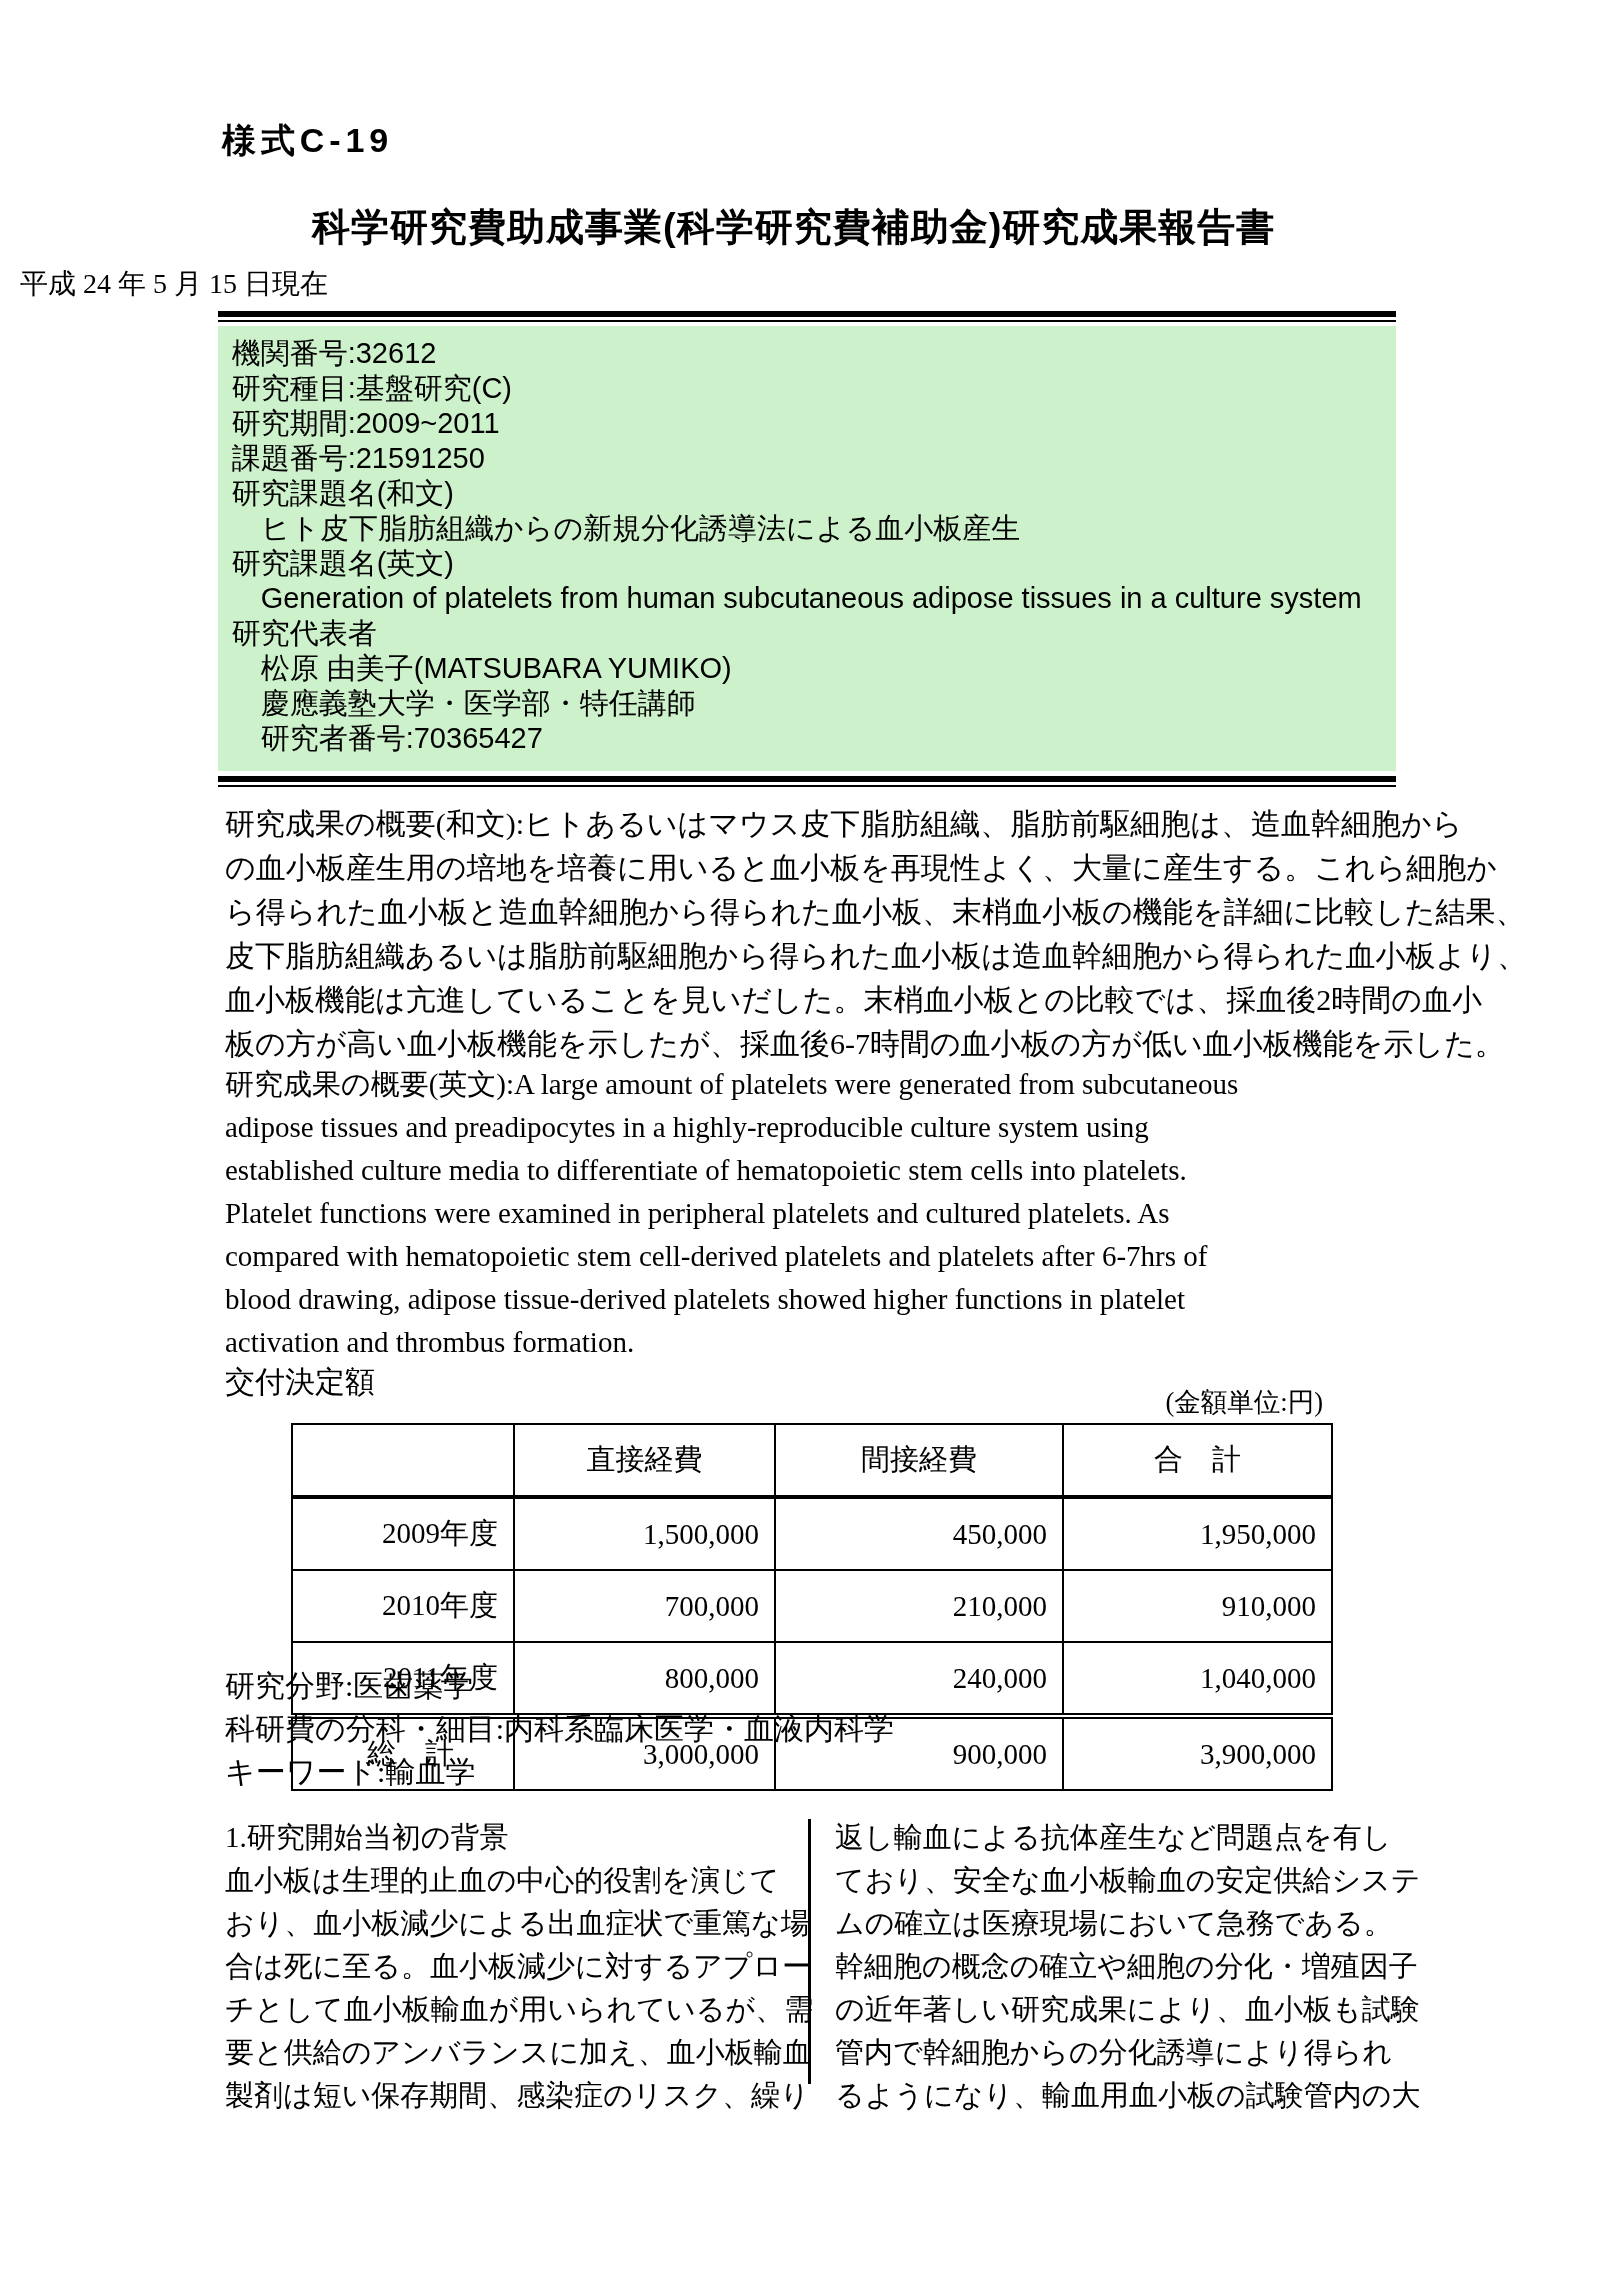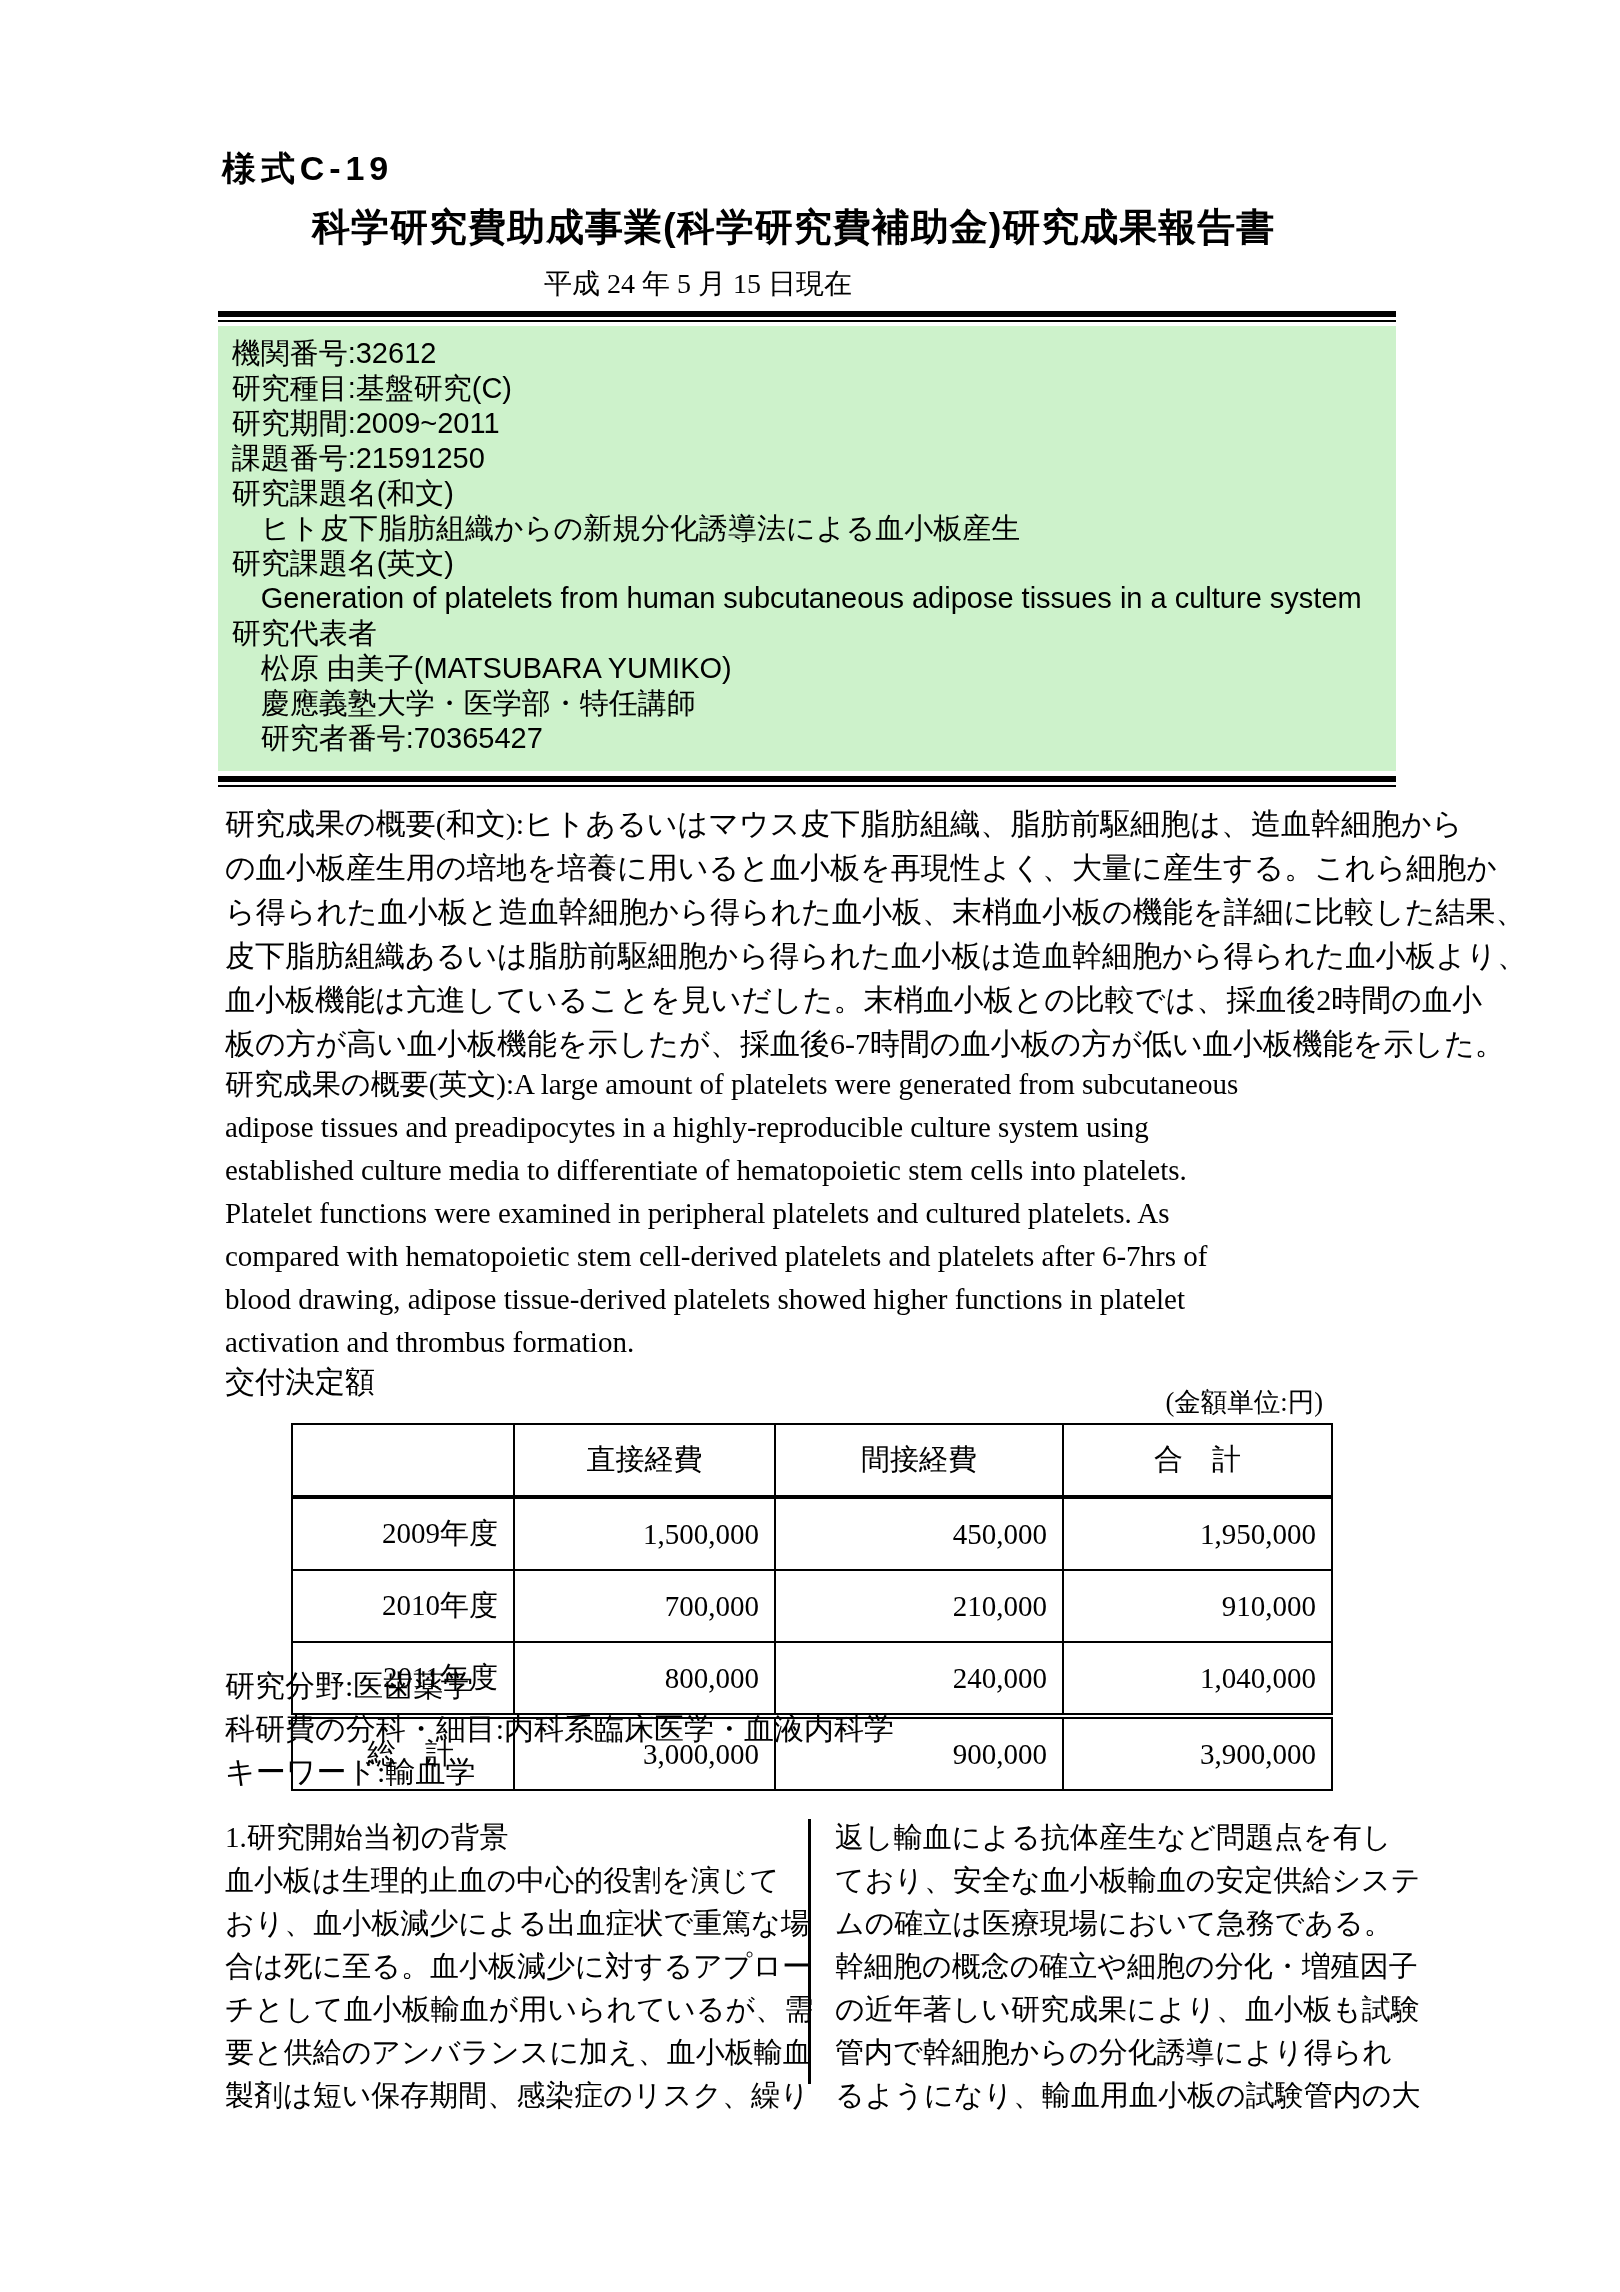--- a/index.html
+++ b/index.html
@@ -10,30 +10,30 @@
     background: #ffffff;
     color: #000000;
     font-family: "Liberation Serif", "DejaVu Serif", serif;
     overflow: hidden;
   }
   .tline { white-space: pre; }
 
   .form-number {
     position: absolute; left: 222px; top: 118px;
     font-family: "Liberation Sans", "DejaVu Sans", sans-serif;
-    font-weight: bold; font-size: 34px; letter-spacing: 4.9px; margin-top: 28px;
+    font-weight: bold; font-size: 34px; letter-spacing: 4.9px;
   }
   .doc-title {
     position: absolute; left: 312px; top: 202px;
     font-family: "Liberation Sans", "DejaVu Sans", sans-serif;
     font-weight: bold; font-size: 38px; letter-spacing: 1px;
   }
   .date-line {
     position: absolute; left: 0; top: 265px; width: 1396px;
-    text-align: center; font-size: 28px;
+    text-align: left; font-size: 28px; padding-left: 20px;
   }
   .hrule {
     position: absolute; left: 218px; width: 1178px; height: 2.9px;
     border-top: 6.9px solid #000; border-bottom: 2px solid #000;
     background: #fff;
   }
   .hrule.rule-top { top: 311px; }
   .hrule.rule-bottom { top: 776px; }
 
   .green-box {

